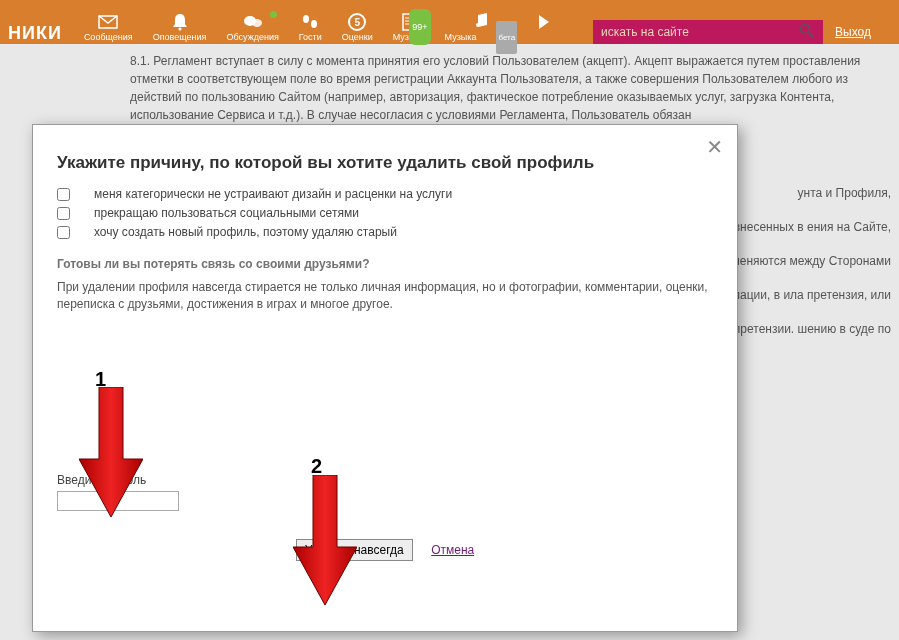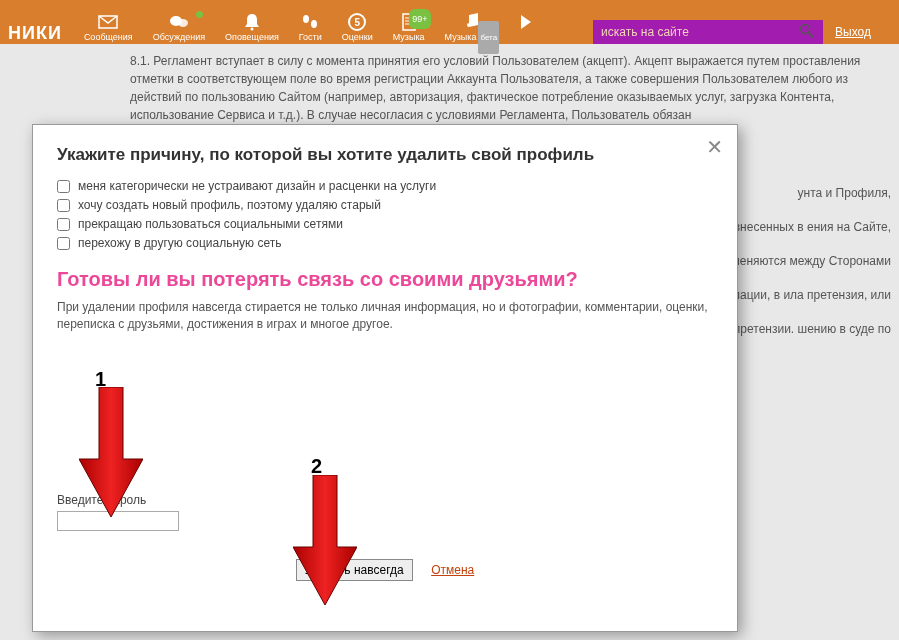--- a/index.html
+++ b/index.html
@@ -2,43 +2,43 @@
 <html><head>
 <meta charset="utf-8">
 <style>
 * { margin: 0; padding: 0; box-sizing: border-box; }
 body { font-family: Arial, sans-serif; background: #e8e8e8; width: 899px; height: 640px; overflow: hidden; position: relative; }
 .topbar { background: #d87e2c; height: 44px; display: flex; align-items: flex-end; padding: 0 8px; color: #fff; font-size: 10px; }
 .logo-part { font-size: 18px; font-weight: bold; margin-right: 12px; letter-spacing: 1px; }
 .nav-item { display: flex; flex-direction: column; align-items: center; padding: 2px 10px; cursor: pointer; position: relative; }
 .nav-icon { width: 20px; height: 18px; display: flex; align-items: center; justify-content: center; }
 .nav-label { margin-top: 1px; font-size: 9px; }
-.badge { position: absolute; top: -2px; right: 4px; background: #7ac142; color: #fff; font-size: 9px; padding: 4px 3px; border-radius: 6px; line-height: 12px; }
+.badge { position: absolute; top: -2px; right: 4px; background: #7ac142; color: #fff; font-size: 9px; padding: 12px 3px; border-radius: 6px; line-height: 12px; }
 .nav-dot { position: absolute; top: 0; right: 12px; width: 7px; height: 7px; border-radius: 50%; background: #7ac142; }
 .circle-num { width: 18px; height: 18px; border: 2px solid #fff; border-radius: 50%; display: flex; align-items: center; justify-content: center; font-size: 10px; font-weight: bold; }
-.beta-tag { background: #aaa; font-size: 8px; padding: 12px 2px; border-radius: 2px; margin-left: 2px; }
+.beta-tag { background: #aaa; font-size: 8px; padding: 12px 2px; border-radius: 2px; margin-left: 20px; }
 .search-wrap { margin-left: auto; display: flex; align-items: center; }
-.search-box { background: #a21caf; border: none; color: #fff; padding: 4px 28px 4px 8px; width: 230px; font-size: 12px; height: 24px; }
+.search-box { background: #be185d; border: none; color: #fff; padding: 4px 28px 4px 8px; width: 230px; font-size: 12px; height: 24px; }
 .search-box::placeholder { color: #f0d5b8; }
 .search-btn { margin-left: -24px; width: 18px; height: 18px; cursor: pointer; }
 .exit-link { margin-left: 18px; margin-right: 20px; color: #fff; text-decoration: underline; font-size: 12px; cursor: pointer; }
 .bg-text { position: absolute; top: 52px; left: 130px; right: 8px; font-size: 12px; color: #555; line-height: 1.5; }
 .bg-para { margin-bottom: 16px; }
 .overlay { position: absolute; top: 124px; left: 32px; width: 706px; height: 508px; background: #fff; border: 1px solid #999; box-shadow: 4px 4px 14px rgba(0,0,0,.35); padding: 20px 24px; }
 .close-x { position: absolute; top: 10px; right: 14px; font-size: 20px; color: #888; cursor: pointer; }
-.modal-title { font-size: 17px; color: #333; margin-bottom: 14px; }
-.chk-row { display: flex; align-items: center; margin: 5px 0; font-size: 12px; color: #444; }
+.modal-title { font-size: 17px; color: #333; margin-bottom: 14px; margin-top: 8px; }
+.chk-row { display: flex; align-items: center; margin: 5px 0; font-size: 12px; color: #444; gap: 16px; }
 .chk-row input { margin-right: 8px; width: 13px; height: 13px; }
-.sub-title { font-size: 20px; color: #ec4899; margin-top: 18px; margin-bottom: 8px; }
+.sub-title { font-size: 12px; color: #737373; margin-top: 18px; margin-bottom: 8px; }
 .warn-text { font-size: 12px; color: #555; line-height: 1.4; }
 .pw-label { font-size: 12px; color: #444; margin-top: 160px; display: block; }
 .pw-input { width: 122px; height: 20px; border: 1px solid #aaa; margin-top: 4px; font-size: 12px; padding: 2px 4px; }
 .btn-row { margin-top: 28px; text-align: center; }
 .del-btn { font-size: 12px; padding: 3px 8px; border: 1px solid #888; background: #eee; cursor: pointer; }
-.cancel-link { font-size: 12px; color: #c2410c; text-decoration: underline; margin-left: 14px; cursor: pointer; }
+.cancel-link { font-size: 12px; color: #701a75; text-decoration: underline; margin-left: 14px; cursor: pointer; }
 .arrow { position: absolute; }
 .arrow-num { position: absolute; font-size: 20px; font-weight: bold; color: #000; }
 .play-tri { width: 0; height: 0; border-left: 10px solid #fff; border-top: 7px solid transparent; border-bottom: 7px solid transparent; margin-left: 6px; }
 </style>
 </head>
 <body>
 
 <div class="topbar">
   <span class="logo-part">НИКИ</span>
 
@@ -46,38 +46,38 @@
     <span class="nav-icon">
         <svg width="20" height="14" viewBox="0 0 20 14">
           <rect x="1" y="1" width="18" height="12" fill="none" stroke="#fff" stroke-width="1.5"></rect>
           <path d="M1 1 L10 8 L19 1" fill="none" stroke="#fff" stroke-width="1.5"></path>
         </svg>
       </span>
     <span class="nav-label">Сообщения</span>
   </div>
 
   <div class="nav-item">
+    <span class="nav-icon">
+        <svg width="16" height="18" viewBox="0 0 16 18">
+          <path d="M8 1 C5 1 3 3 3 7 L3 11 L1 14 L15 14 L13 11 L13 7 C13 3 11 1 8 1 Z" fill="#fff"></path>
+          <circle cx="8" cy="16" r="1.5" fill="#fff"></circle>
+        </svg>
+      </span>
+    <span class="nav-label">Оповещения</span>
+  </div>
+
+  <div class="nav-item">
     <span class="nav-dot"></span>
     <span class="nav-icon">
         <svg width="20" height="16" viewBox="0 0 20 16">
           <ellipse cx="7" cy="7" rx="6" ry="5" fill="#fff"></ellipse>
           <ellipse cx="14" cy="9" rx="5" ry="4" fill="#fff" opacity=".85"></ellipse>
         </svg>
       </span>
     <span class="nav-label">Обсуждения</span>
-  </div>
-
-  <div class="nav-item">
-    <span class="nav-icon">
-        <svg width="16" height="18" viewBox="0 0 16 18">
-          <path d="M8 1 C5 1 3 3 3 7 L3 11 L1 14 L15 14 L13 11 L13 7 C13 3 11 1 8 1 Z" fill="#fff"></path>
-          <circle cx="8" cy="16" r="1.5" fill="#fff"></circle>
-        </svg>
-      </span>
-    <span class="nav-label">Оповещения</span>
   </div>
 
   <div class="nav-item">
     <span class="nav-icon">
         <svg width="18" height="18" viewBox="0 0 18 18">
           <ellipse cx="5" cy="6" rx="3" ry="4" fill="#fff"></ellipse>
           <ellipse cx="13" cy="11" rx="3" ry="4" fill="#fff"></ellipse>
         </svg>
       </span>
     <span class="nav-label">Гости</span>
@@ -141,29 +141,25 @@
 <div class="overlay">
   <span class="close-x">✕</span>
   <h2 class="modal-title">Укажите причину, по которой вы хотите удалить свой профиль</h2>
 
   <label class="chk-row">
       <input type="checkbox" style="">
       <span>меня категорически не устраивают дизайн и расценки на услуги</span>
     </label>
   <label class="chk-row">
       <input type="checkbox" style="">
-      <span>хочу создать новый профиль, поэтому удаляю старый</span>
-    </label>
-  <label class="chk-row">
-      <input type="checkbox" style="">
       <span>прекращаю пользоваться социальными сетями</span>
     </label>
   <label class="chk-row">
       <input type="checkbox" style="">
-      <span>перехожу в другую социальную сеть</span>
+      <span>хочу создать новый профиль, поэтому удаляю старый</span>
     </label>
 
   <h3 class="sub-title">Готовы ли вы потерять связь со своими друзьями?</h3>
   <p class="warn-text">При удалении профиля навсегда стирается не только личная информация, но и фотографии, комментарии, оценки, переписка с друзьями, достижения в играх и многое другое.</p>
 
   <label class="pw-label">Введите пароль</label>
   <input type="password" class="pw-input" style="">
 
   <div class="btn-row">
     <button class="del-btn">Удалить навсегда</button>

